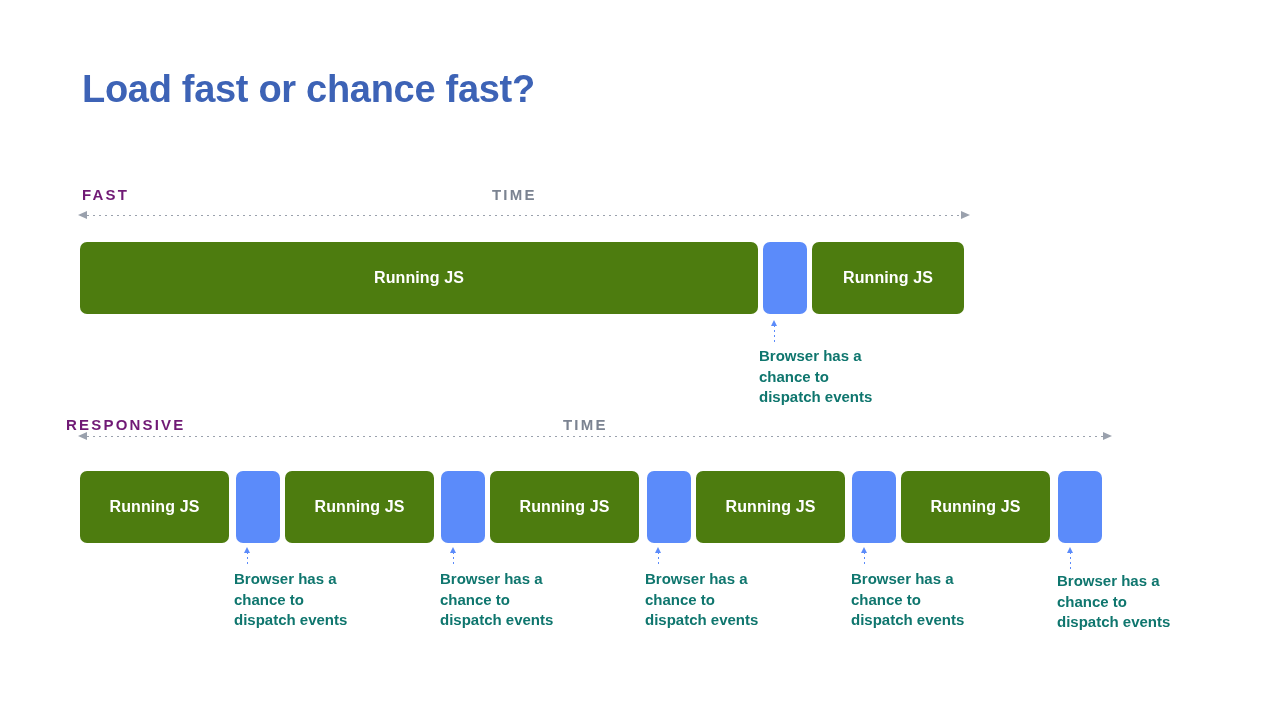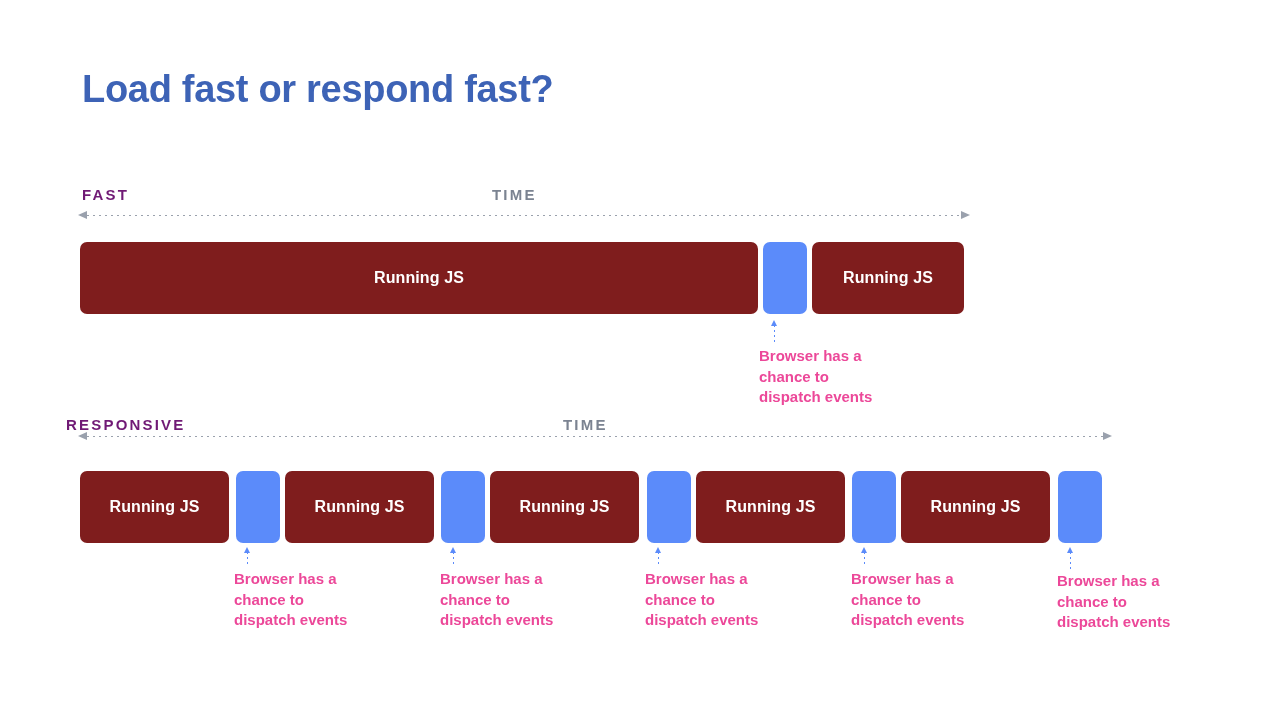--- a/index.html
+++ b/index.html
@@ -75,21 +75,21 @@
   .track { position: absolute; }
   .block {
     position: absolute;
     border-radius: 7px;
     display: flex;
     align-items: center;
     justify-content: center;
     box-sizing: border-box;
   }
   .block.js {
-    background: #7f1d1d;
+    background: #4d7c0f;
     color: #ffffff;
     font-size: 16px;
     font-weight: bold;
     letter-spacing: 0.1px;
   }
   .block.gap { background: #5b8bfa; }
 
   
   .callout { position: absolute; }
   .callout .stem {
@@ -113,31 +113,31 @@
     left: 0; top: 0;
     width: 0; height: 0;
     border-left: 3.5px solid transparent;
     border-right: 3.5px solid transparent;
     border-bottom: 6px solid #5b8bfa;
   }
   .callout .text {
     position: absolute;
     font-size: 15px;
     font-weight: bold;
-    color: #ec4899;
+    color: #0f766e;
     line-height: 20.5px;
     white-space: pre-line;
   }
 </style>
 </head>
 <body>
 
 <div class="slide">
 
-  <div class="slide-title">Load fast or respond fast?</div>
+  <div class="slide-title">Load fast or chance fast?</div>
 
   <div class="section">
 
     <div class="axis-label mode" style="left:82px; top:186px;">FAST</div>
     <div class="axis-label time" style="left:492px; top:186px;">TIME</div>
 
     <div class="time-arrow" style="left:78px; top:211px; width:892px;">
       <span class="head left"></span>
       <span class="dots"></span>
       <span class="head right"></span>

